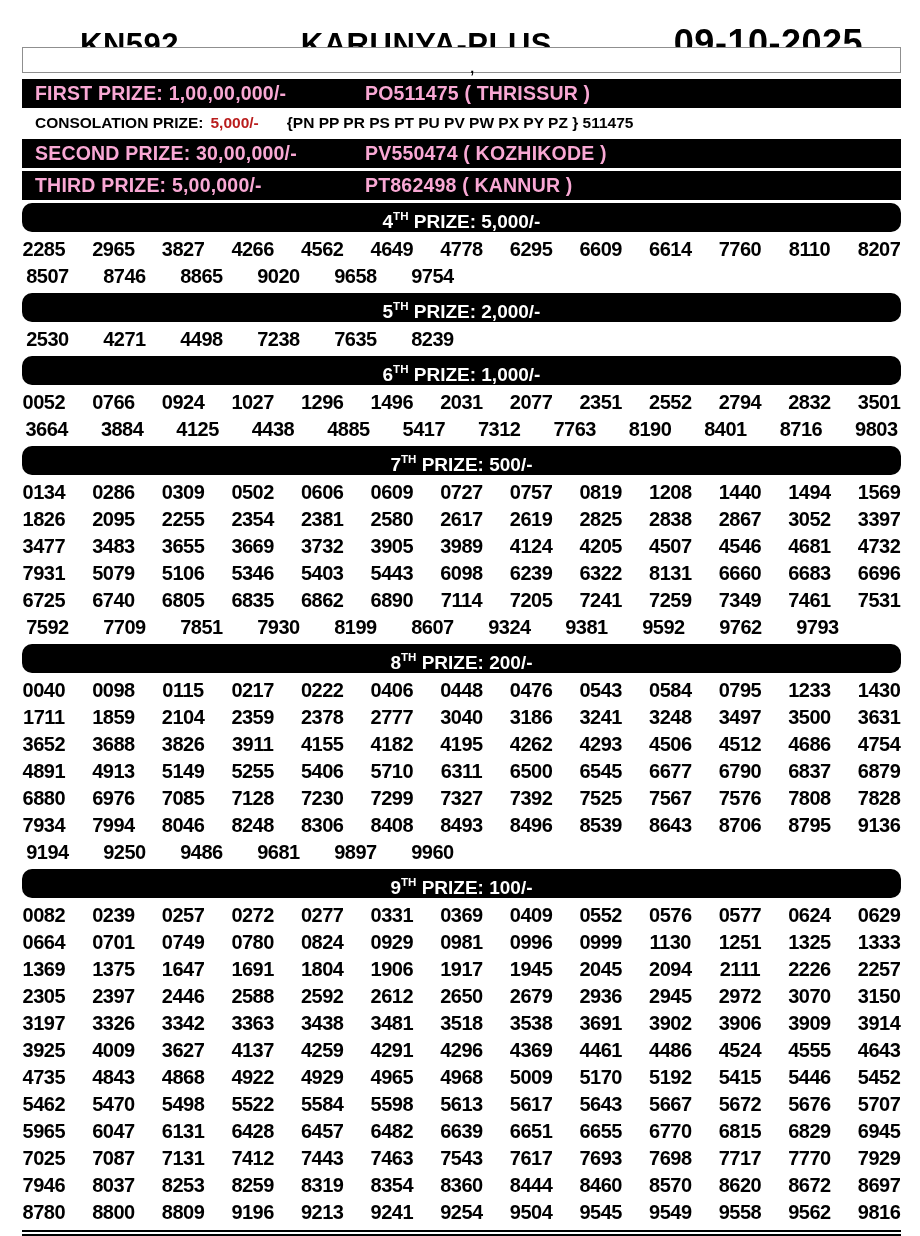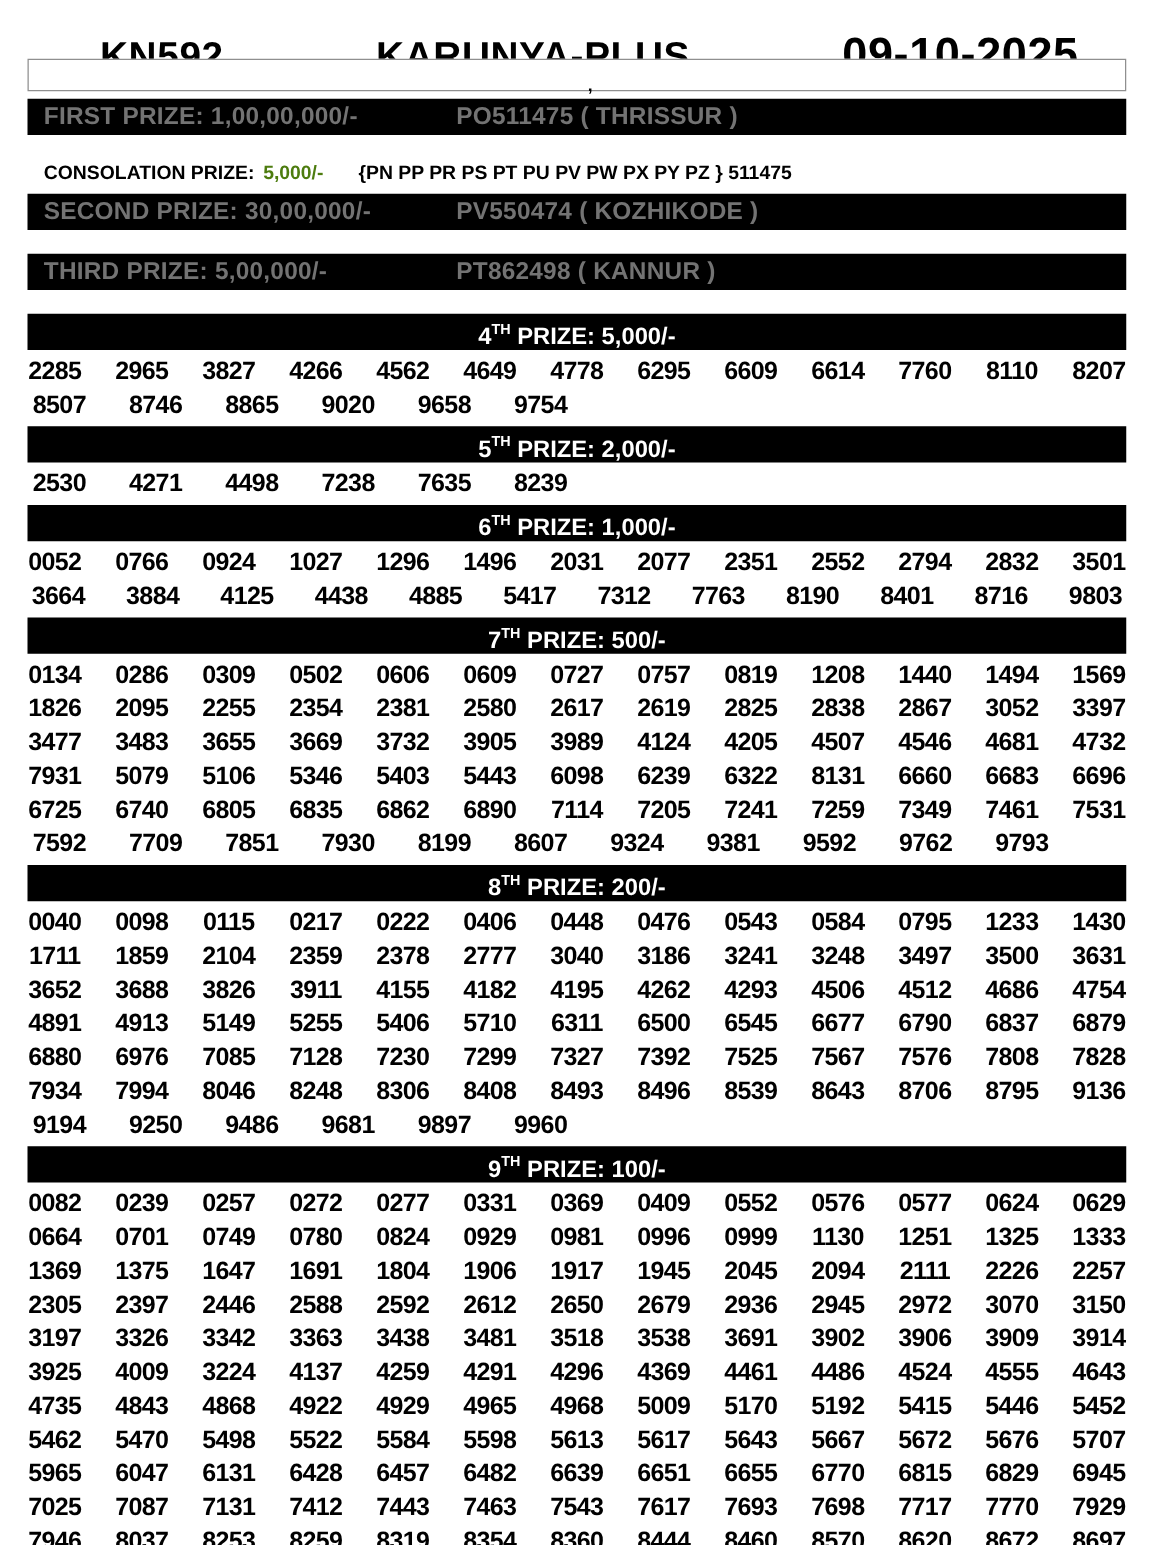--- a/index.html
+++ b/index.html
@@ -16,35 +16,35 @@
   .hdr .code  { font-size:31px; margin-left:58px; letter-spacing:0.5px; }
   .hdr .title { font-size:31px; flex:1; text-align:center; letter-spacing:0.5px; }
   .hdr .date  { font-size:36px; margin-right:38px; letter-spacing:0.5px; }
 
   
   .empty-box { position:relative; height:26px; border:1.5px solid #8f8f8f;
                background:#fff; margin:3px 0 6px; }
   .empty-box .stray { position:absolute; left:51%; bottom:-4px; font-size:14px; }
 
   
-  .bar { position:relative; background:#000; color:#737373; height:29px;
-         display:flex; align-items:center; margin-bottom:19px; font-size:19.5px; }
+  .bar { position:relative; background:#000; color:#f9a8d4; height:29px;
+         display:flex; align-items:center; margin-bottom:3px; font-size:19.5px; }
   .bar .lbl { margin-left:13px; letter-spacing:0.2px; }
   .bar .ticket { position:absolute; left:343px; letter-spacing:0.2px; }
 
   
   .consol { display:flex; align-items:center; height:24px; margin-bottom:4px;
             font-size:15.5px; }
   .consol .lbl { margin-left:13px; }
-  .consol .amt { color:#4d7c0f; margin-left:7px; }
+  .consol .amt { color:#b91c1c; margin-left:7px; }
   .consol .series { margin-left:28px; }
 
   
   .shdr { background:#000; color:#fff; height:29px; line-height:29px;
-          text-align:center; font-size:19px; margin-bottom:2px; }
+          text-align:center; font-size:19px; margin-bottom:2px;border-radius:10px; }
   .shdr sup { font-size:11.5px; position:relative; top:-1px; letter-spacing:0; }
   .nums { padding:2px 0 3px; }
   .nrow { display:flex; justify-content:flex-start; gap:26px; }
   .num  { width:51px; text-align:center; font-size:20px; line-height:27px;
           letter-spacing:-0.5px; white-space:nowrap; }
 
   
   .bottom-rule .l1 { height:2px; background:#000; margin-top:1px; }
   .bottom-rule .l2 { height:4px; background:#000; margin-top:2px; }
 </style>
@@ -430,21 +430,21 @@
             <span class="num">3538</span>
             <span class="num">3691</span>
             <span class="num">3902</span>
             <span class="num">3906</span>
             <span class="num">3909</span>
             <span class="num">3914</span>
           </div>
           <div class="nrow">
             <span class="num">3925</span>
             <span class="num">4009</span>
-            <span class="num">3224</span>
+            <span class="num">3627</span>
             <span class="num">4137</span>
             <span class="num">4259</span>
             <span class="num">4291</span>
             <span class="num">4296</span>
             <span class="num">4369</span>
             <span class="num">4461</span>
             <span class="num">4486</span>
             <span class="num">4524</span>
             <span class="num">4555</span>
             <span class="num">4643</span>

